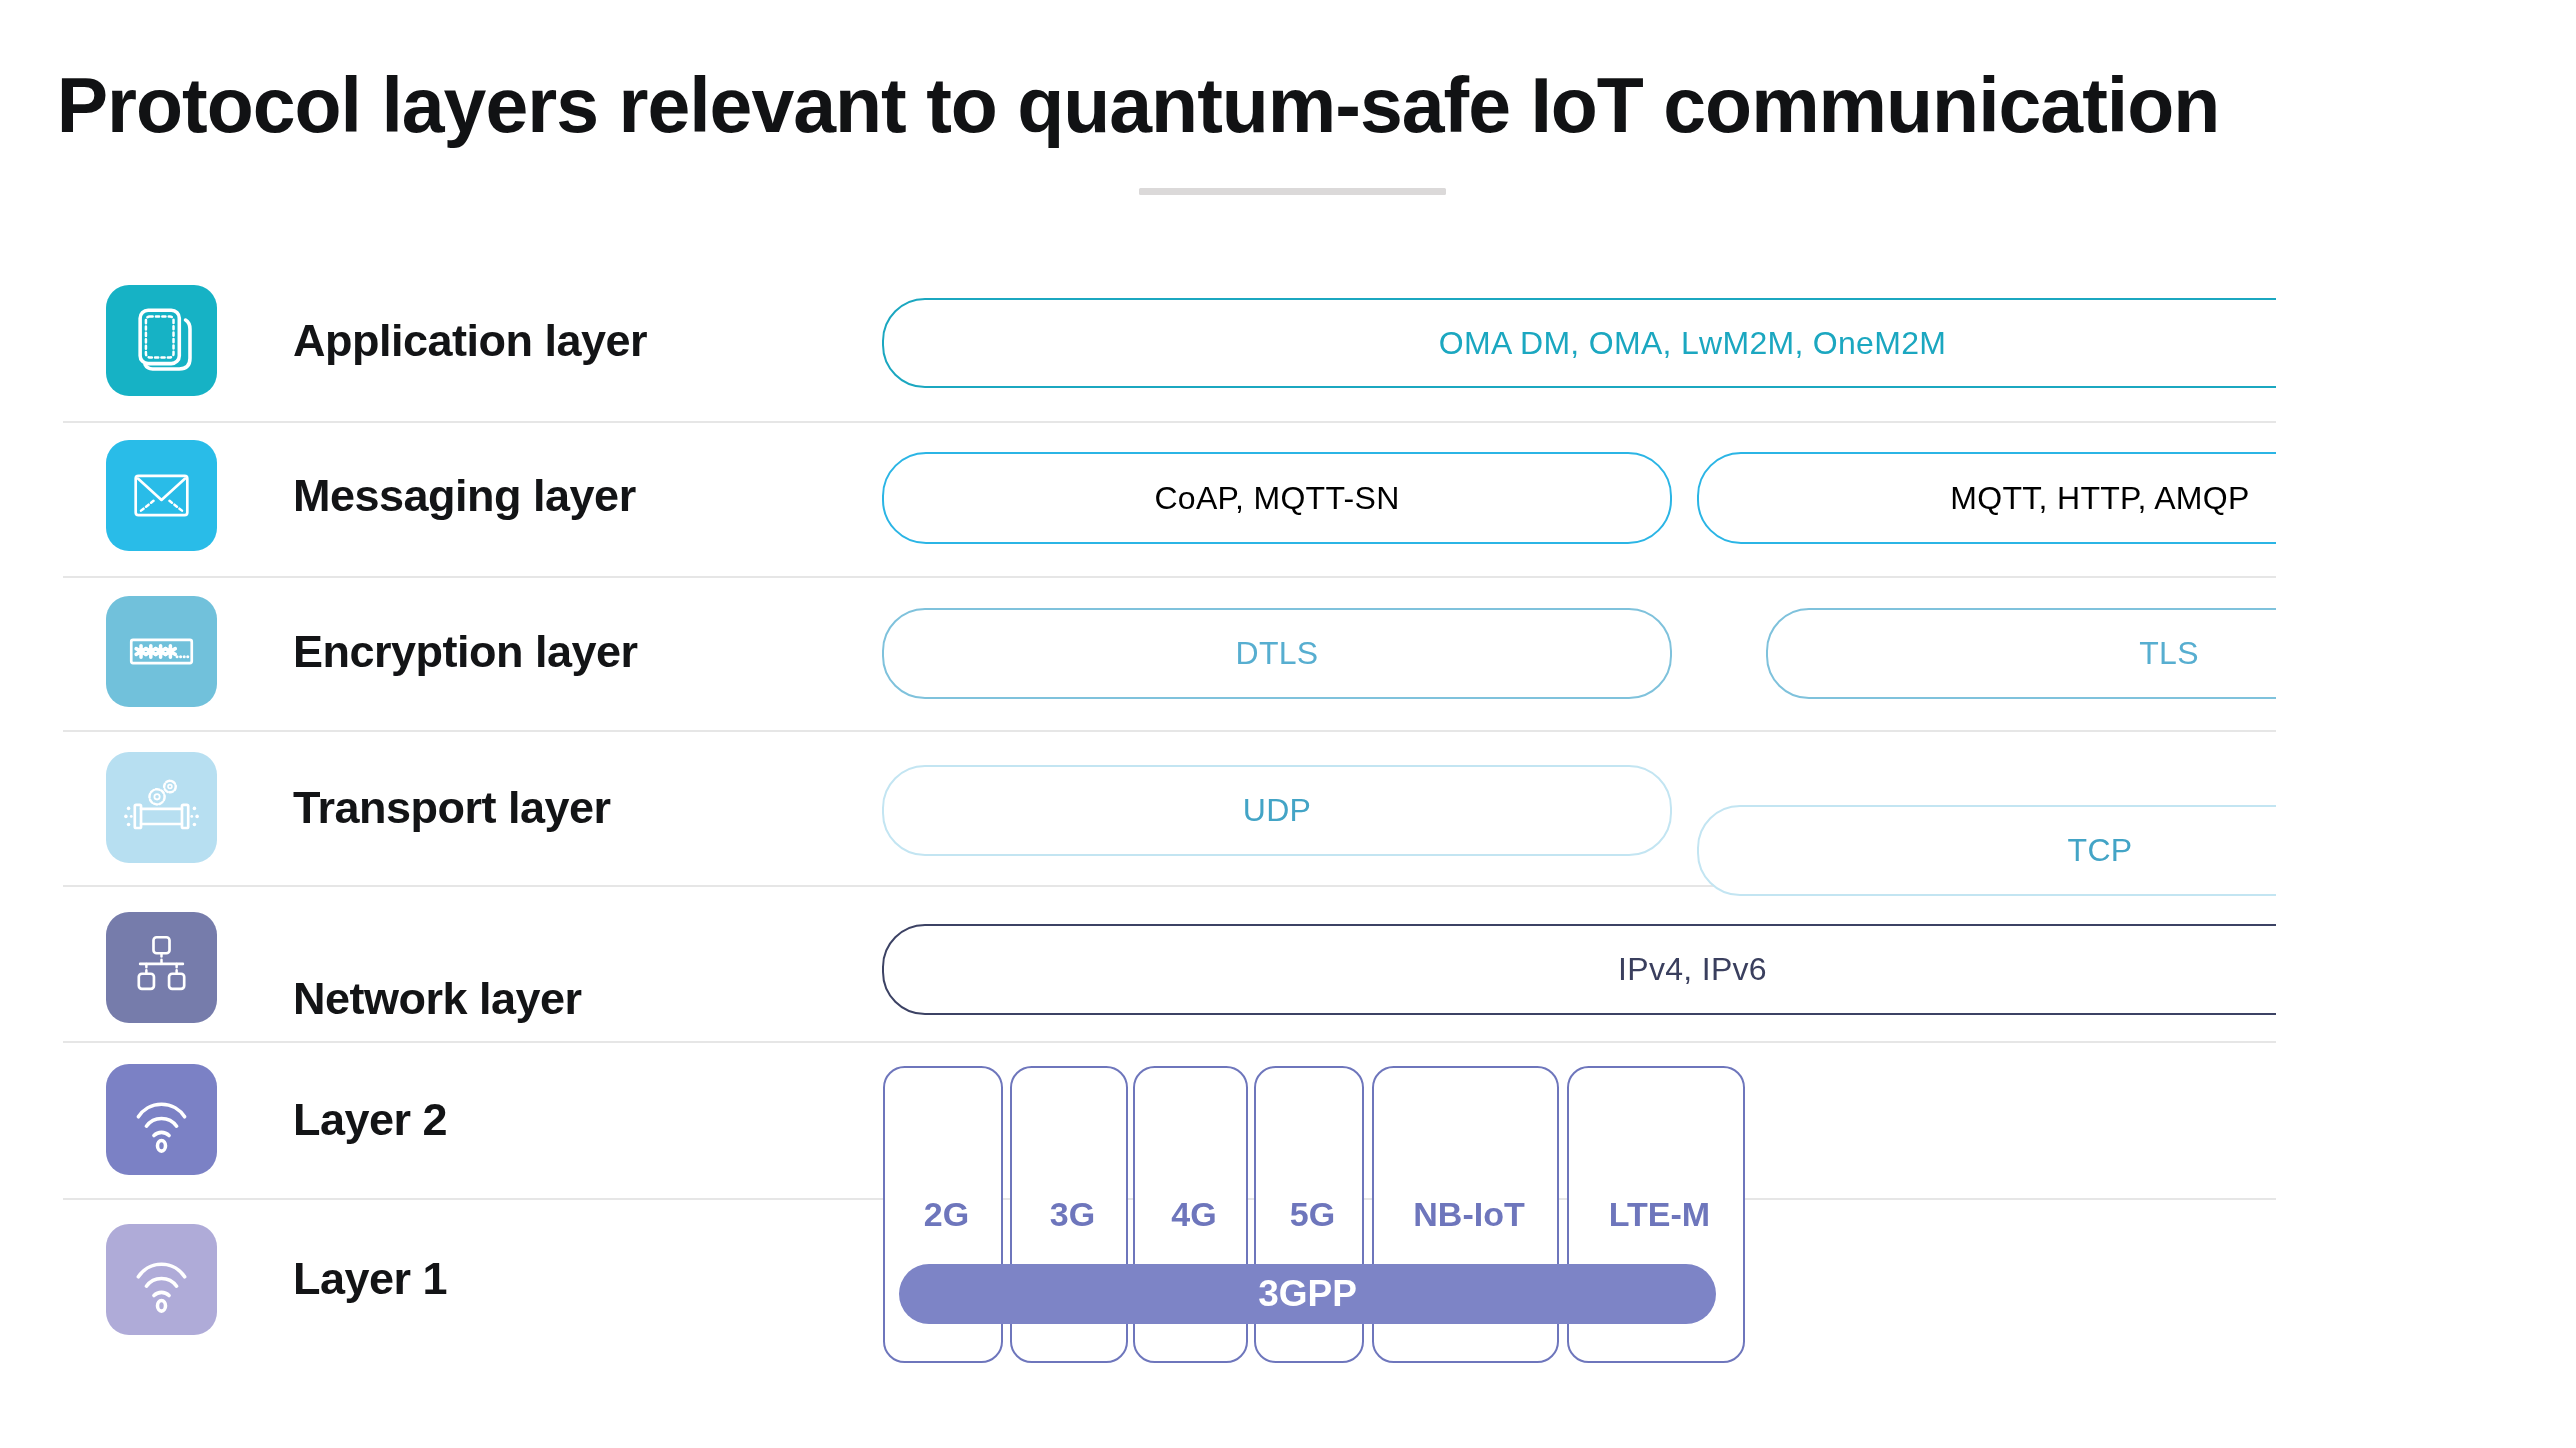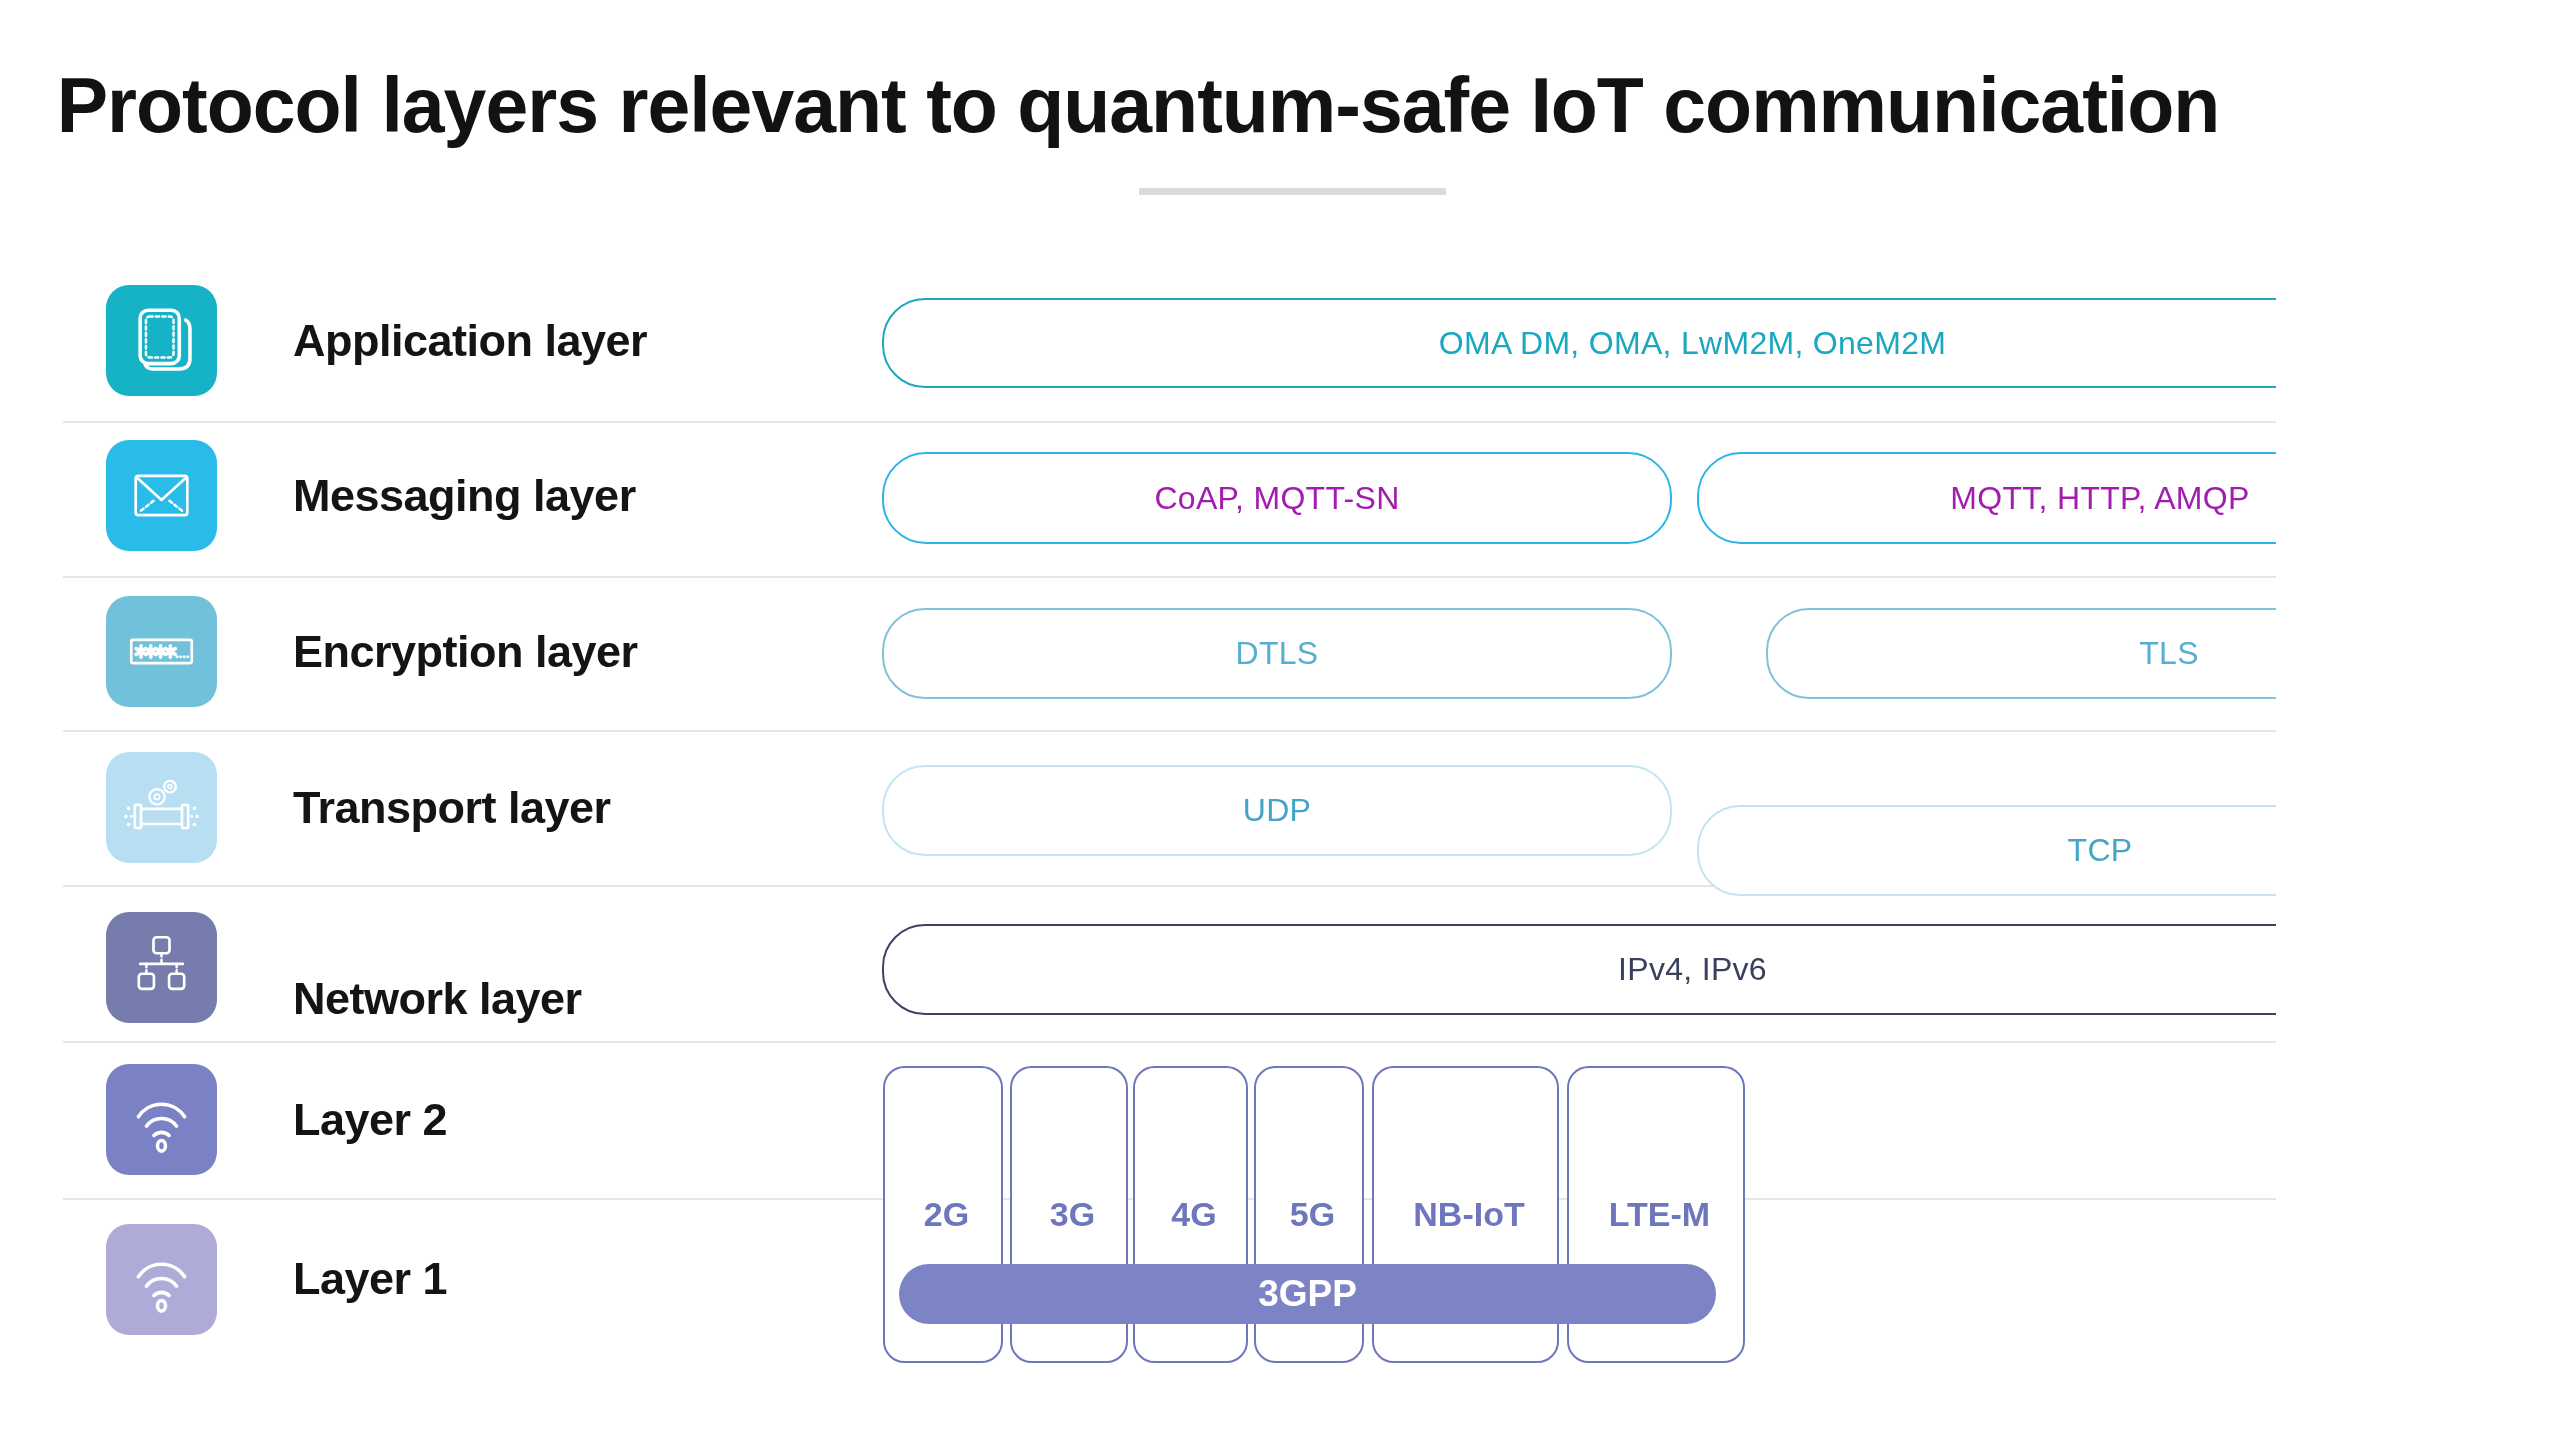--- a/index.html
+++ b/index.html
@@ -26,21 +26,21 @@
   .ic-enc{background:#71C1DB;}  .ic-tra{background:#B7DFF1;}
   .ic-net{background:#767CAB;}  .ic-l2{background:#7B81C5;}
   .ic-l1{background:#AFABD8;}
 
   .row-label{position:absolute;left:293px;height:62px;display:flex;align-items:center;
         font-size:45px;font-weight:700;letter-spacing:-0.5px;color:#131416;white-space:nowrap;}
 
   .pill{position:absolute;background:#ffffff;display:flex;align-items:center;justify-content:center;
         font-size:32px;letter-spacing:0.3px;white-space:nowrap;}
   .c-row1{border:2.6px solid #1BA7C0;color:#1BA7C0;border-radius:43px;}
-  .c-row2{border:2.6px solid #2BB5E5;color:#a21caf;border-radius:44px;}
+  .c-row2{border:2.6px solid #2BB5E5;color:#000000;border-radius:44px;}
   .c-row3{border:2.6px solid #7FC2DC;color:#57AED0;border-radius:43px;}
   .c-row4{border:2.6px solid #C3E5F2;color:#43A4C6;border-radius:43px;}
   .c-row5{border:2.6px solid #3C4264;color:#3A3F5E;border-radius:43px;}
 
   .cellbox{position:absolute;top:1066px;height:293px;background:#ffffff;
         border:2.6px solid #6E76BC;border-radius:21.6px;color:#6E76BC;
         display:flex;align-items:center;justify-content:center;
         font-size:34px;font-weight:700;letter-spacing:0;padding-left:7px;}
   .banner{position:absolute;left:899px;top:1264px;width:817px;height:60px;
         background:#7D84C6;border-radius:30px;color:#FFFFFF;

